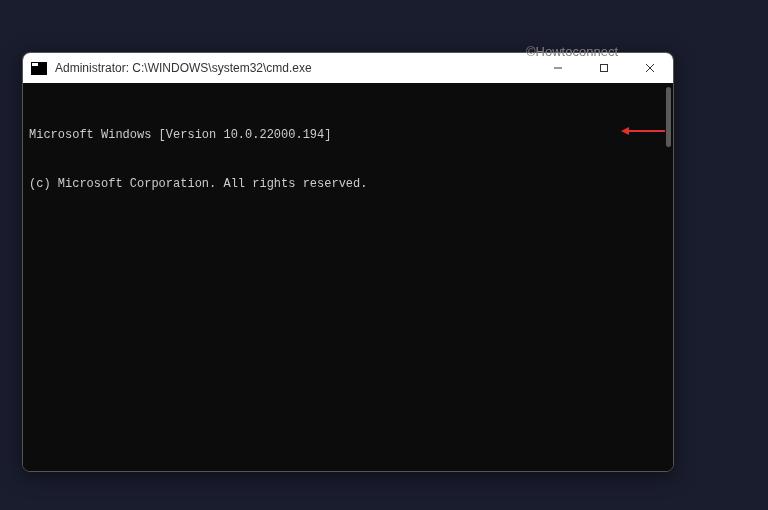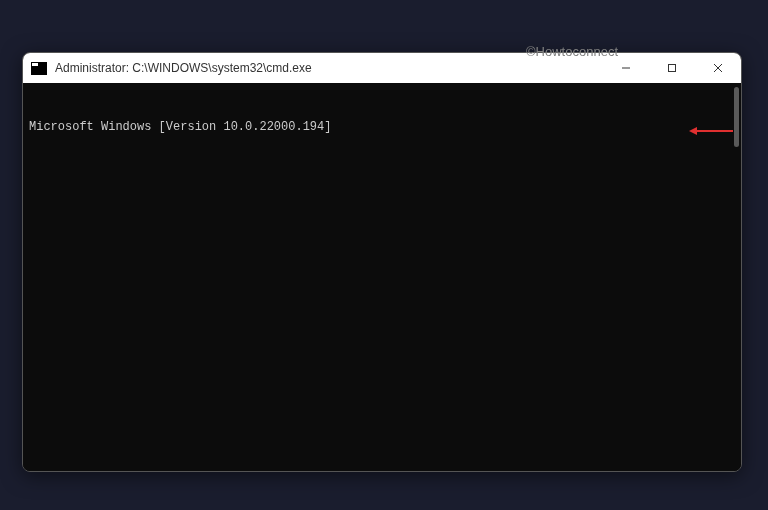--- a/index.html
+++ b/index.html
@@ -21,21 +21,21 @@
       right: 150px;
       color: #808080;
       font-size: 13px;
       z-index: 5;
       pointer-events: none;
     }
     .window {
       position: absolute;
       top: 52px;
       left: 22px;
-      width: 720px;
+      width: 652px;
       height: 420px;
       background: #0c0c0c;
       border: 1px solid #555;
       border-radius: 8px;
       overflow: hidden;
       box-shadow: 0 4px 20px rgba(0,0,0,0.5);
     }
     .titlebar {
       height: 30px;
       background: #ffffff;
@@ -78,21 +78,21 @@
       justify-content: center;
       color: #333;
       font-size: 11px;
     }
     .ctrl-btn svg {
       width: 10px;
       height: 10px;
     }
     .terminal-body {
       background: #0c0c0c;
-      padding: 4px 6px;
+      padding: 12px 6px;
       font-family: Consolas, "Courier New", monospace;
       font-size: 12px;
       color: #cccccc;
       line-height: 1.35;
       position: relative;
       height: calc(100% - 30px);
       white-space: pre;
     }
     .terminal-line {
       display: block;
@@ -150,20 +150,21 @@
         <svg viewBox="0 0 10 10">
             <line x1="1" y1="1" x2="9" y2="9" stroke="#333" stroke-width="1"></line>
             <line x1="9" y1="1" x2="1" y2="9" stroke="#333" stroke-width="1"></line>
           </svg>
       </div>
     </div>
   </div>
 
   <div class="terminal-body">
     <span class="terminal-line">Microsoft Windows [Version 10.0.22000.194]</span>
+    <span class="terminal-line">(c) Microsoft Corporation. All rights reserved.</span>
     <span class="terminal-line"></span>
 
     <div class="arrow-annotation">
       <div class="arrow-head"></div>
       <div class="arrow-line"></div>
     </div>
   </div>
 
   <div class="scrollbar"></div>
 </div>

